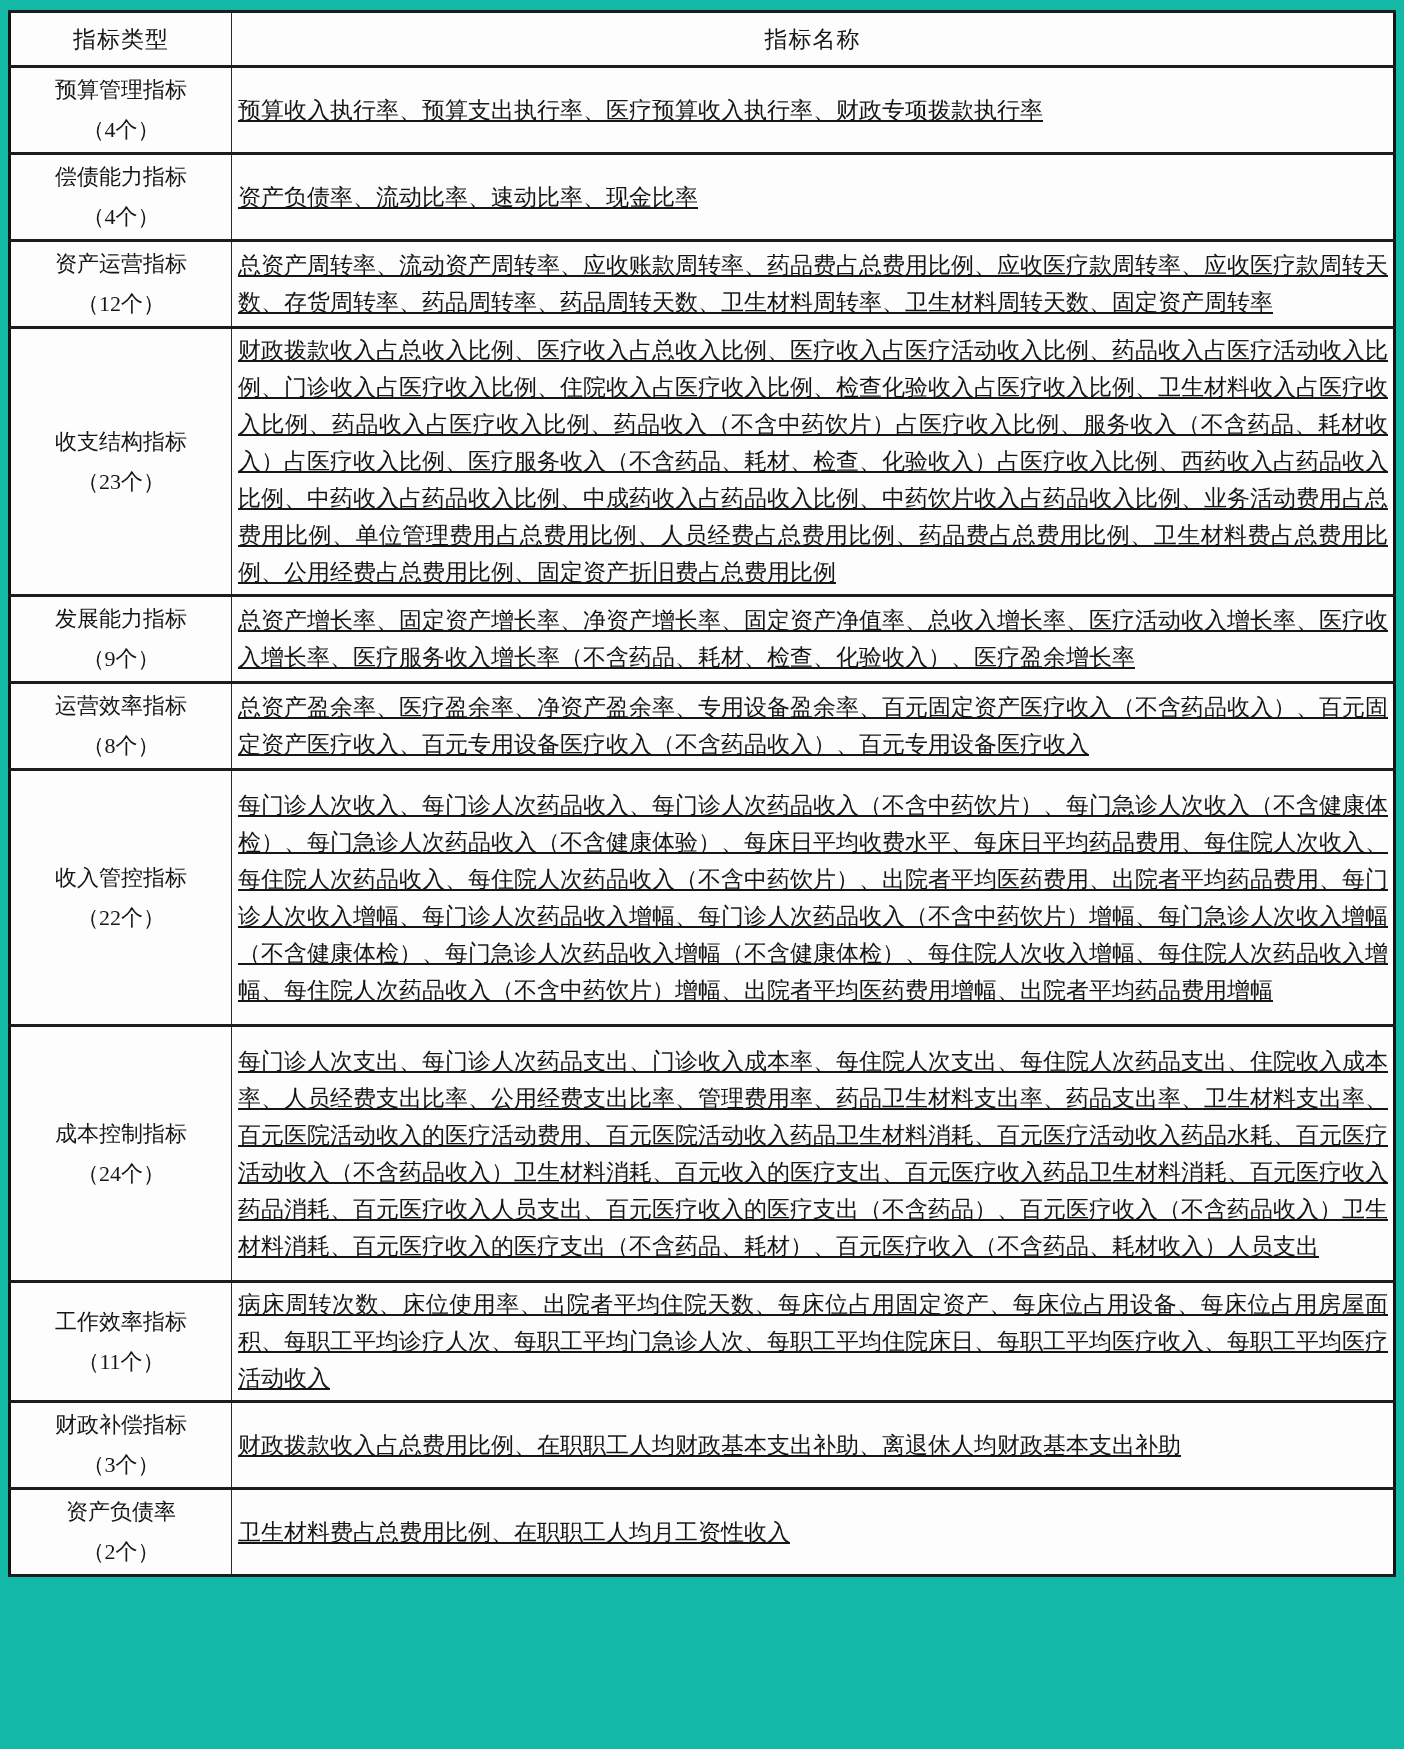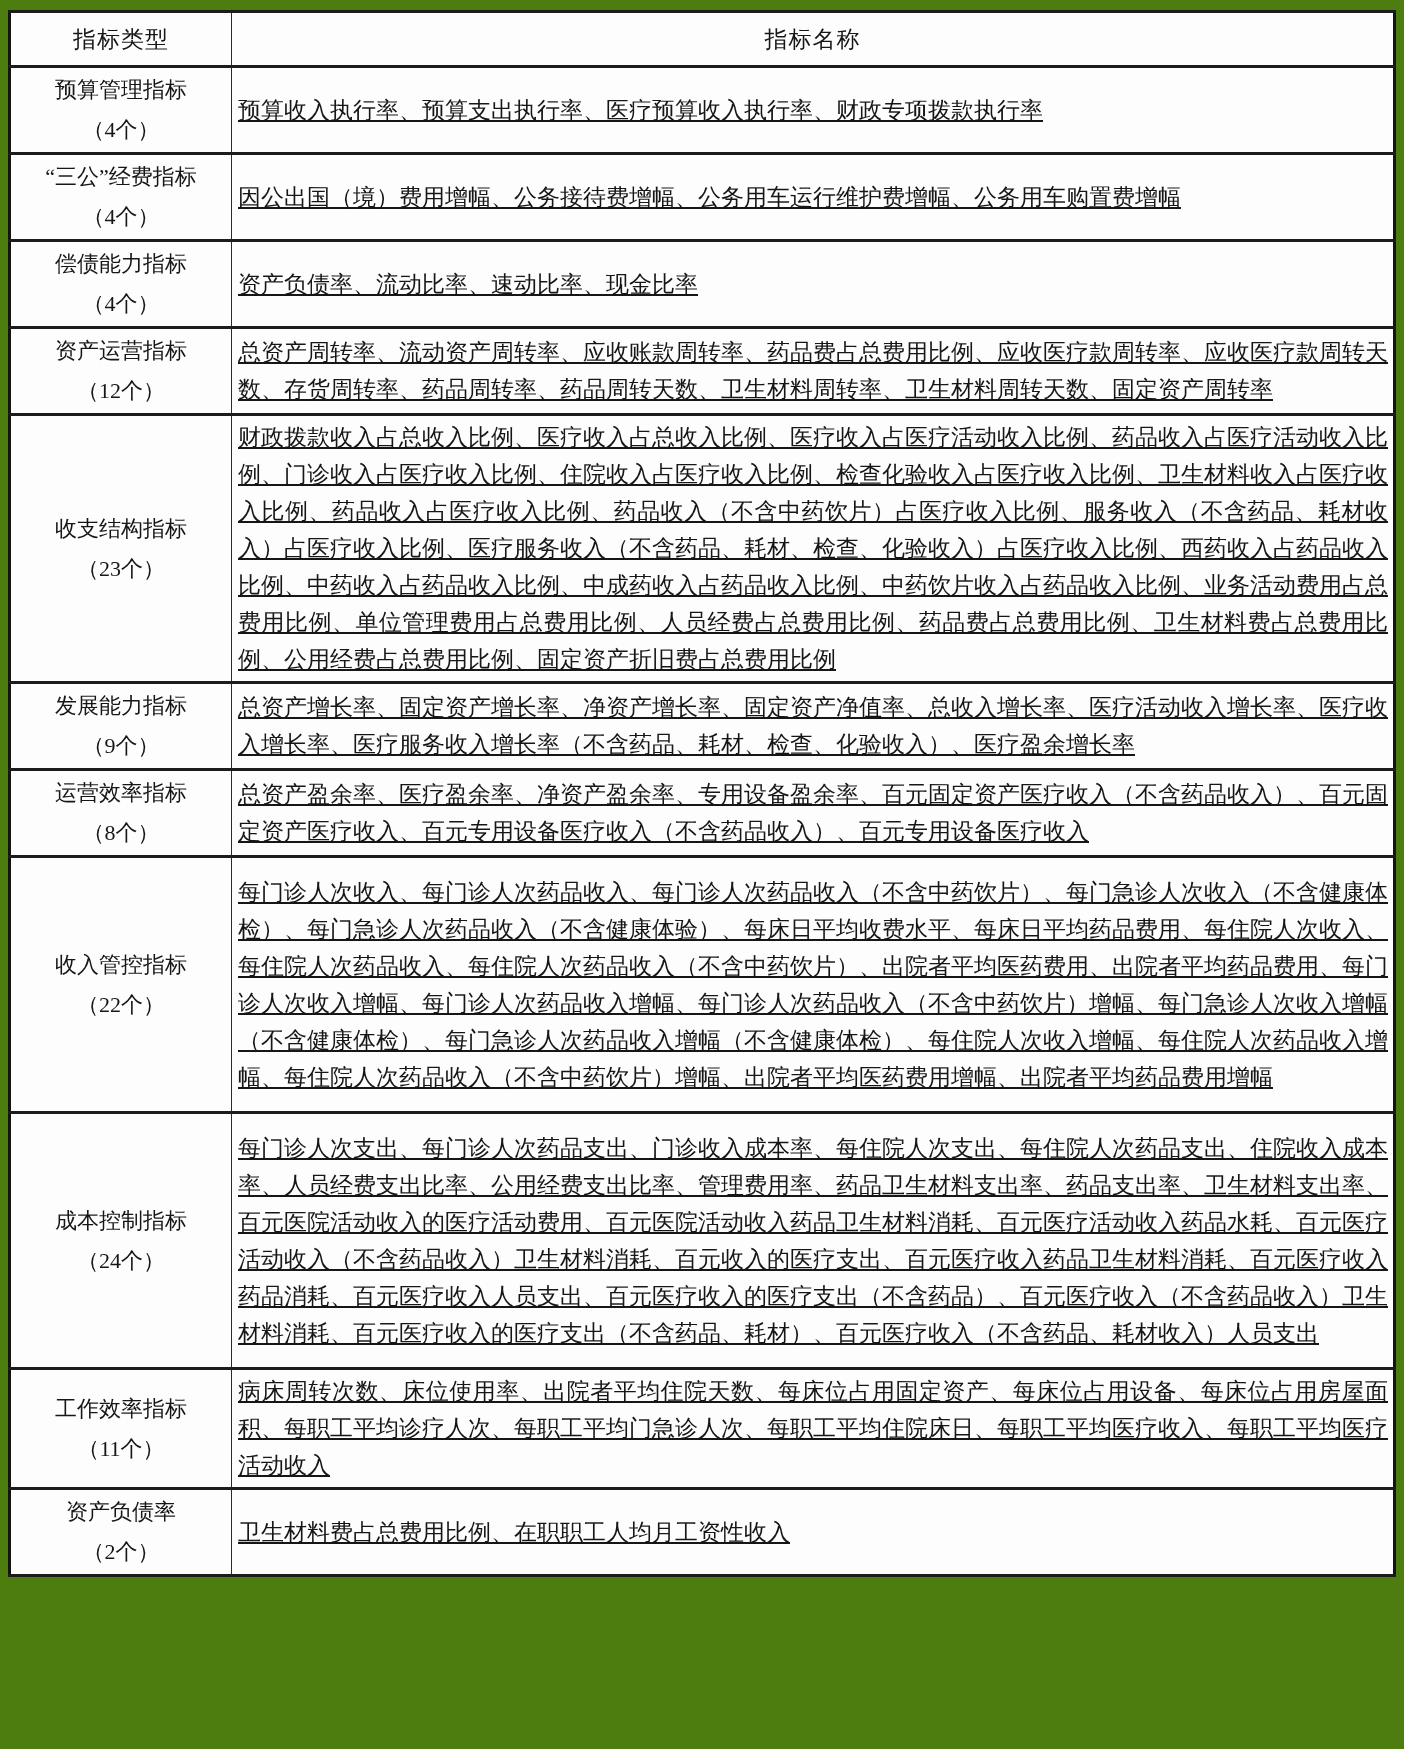--- a/index.html
+++ b/index.html
@@ -7,21 +7,21 @@
     padding: 0;
     background: #ffffff;
     font-family: "Liberation Serif", serif;
     color: #161616;
   }
   .page {
     width: 1404px;
     height: 1749px;
     box-sizing: border-box;
     padding: 10px 8px 7px 8px;
-    background: #4d7c0f;
+    background: #14b8a6;
   }
   table.indicator-table {
     border-collapse: collapse;
     width: 100%;
     table-layout: fixed;
     background: #fdfdfd;
   }
   table.indicator-table col.c-type  { width: 222px; }
   table.indicator-table tr {
     border-top: 3px solid #1c1c1c;
@@ -80,27 +80,20 @@
     </tr>
 
     <tr class="rh-85">
       <td class="type-cell">
         <div>预算管理指标</div>
         <div>（4个）</div>
       </td>
       <td class="names-cell">预算收入执行率、预算支出执行率、医疗预算收入执行率、财政专项拨款执行率</td>
     </tr>
 
-    <tr class="rh-84">
-      <td class="type-cell">
-        <div>“三公”经费指标</div>
-        <div>（4个）</div>
-      </td>
-      <td class="names-cell">因公出国（境）费用增幅、公务接待费增幅、公务用车运行维护费增幅、公务用车购置费增幅</td>
-    </tr>
 
     <tr class="rh-85">
       <td class="type-cell">
         <div>偿债能力指标</div>
         <div>（4个）</div>
       </td>
       <td class="names-cell">资产负债率、流动比率、速动比率、现金比率</td>
     </tr>
 
     <tr class="rh-85">
@@ -152,20 +145,27 @@
     </tr>
 
     <tr class="rh-105">
       <td class="type-cell">
         <div>工作效率指标</div>
         <div>（11个）</div>
       </td>
       <td class="names-cell">病床周转次数、床位使用率、出院者平均住院天数、每床位占用固定资产、每床位占用设备、每床位占用房屋面积、每职工平均诊疗人次、每职工平均门急诊人次、每职工平均住院床日、每职工平均医疗收入、每职工平均医疗活动收入</td>
     </tr>
 
+    <tr class="rh-85">
+      <td class="type-cell">
+        <div>财政补偿指标</div>
+        <div>（3个）</div>
+      </td>
+      <td class="names-cell">财政拨款收入占总费用比例、在职职工人均财政基本支出补助、离退休人均财政基本支出补助</td>
+    </tr>
 
     <tr class="rh-85">
       <td class="type-cell">
         <div>资产负债率</div>
         <div>（2个）</div>
       </td>
       <td class="names-cell">卫生材料费占总费用比例、在职职工人均月工资性收入</td>
     </tr>
 
 

